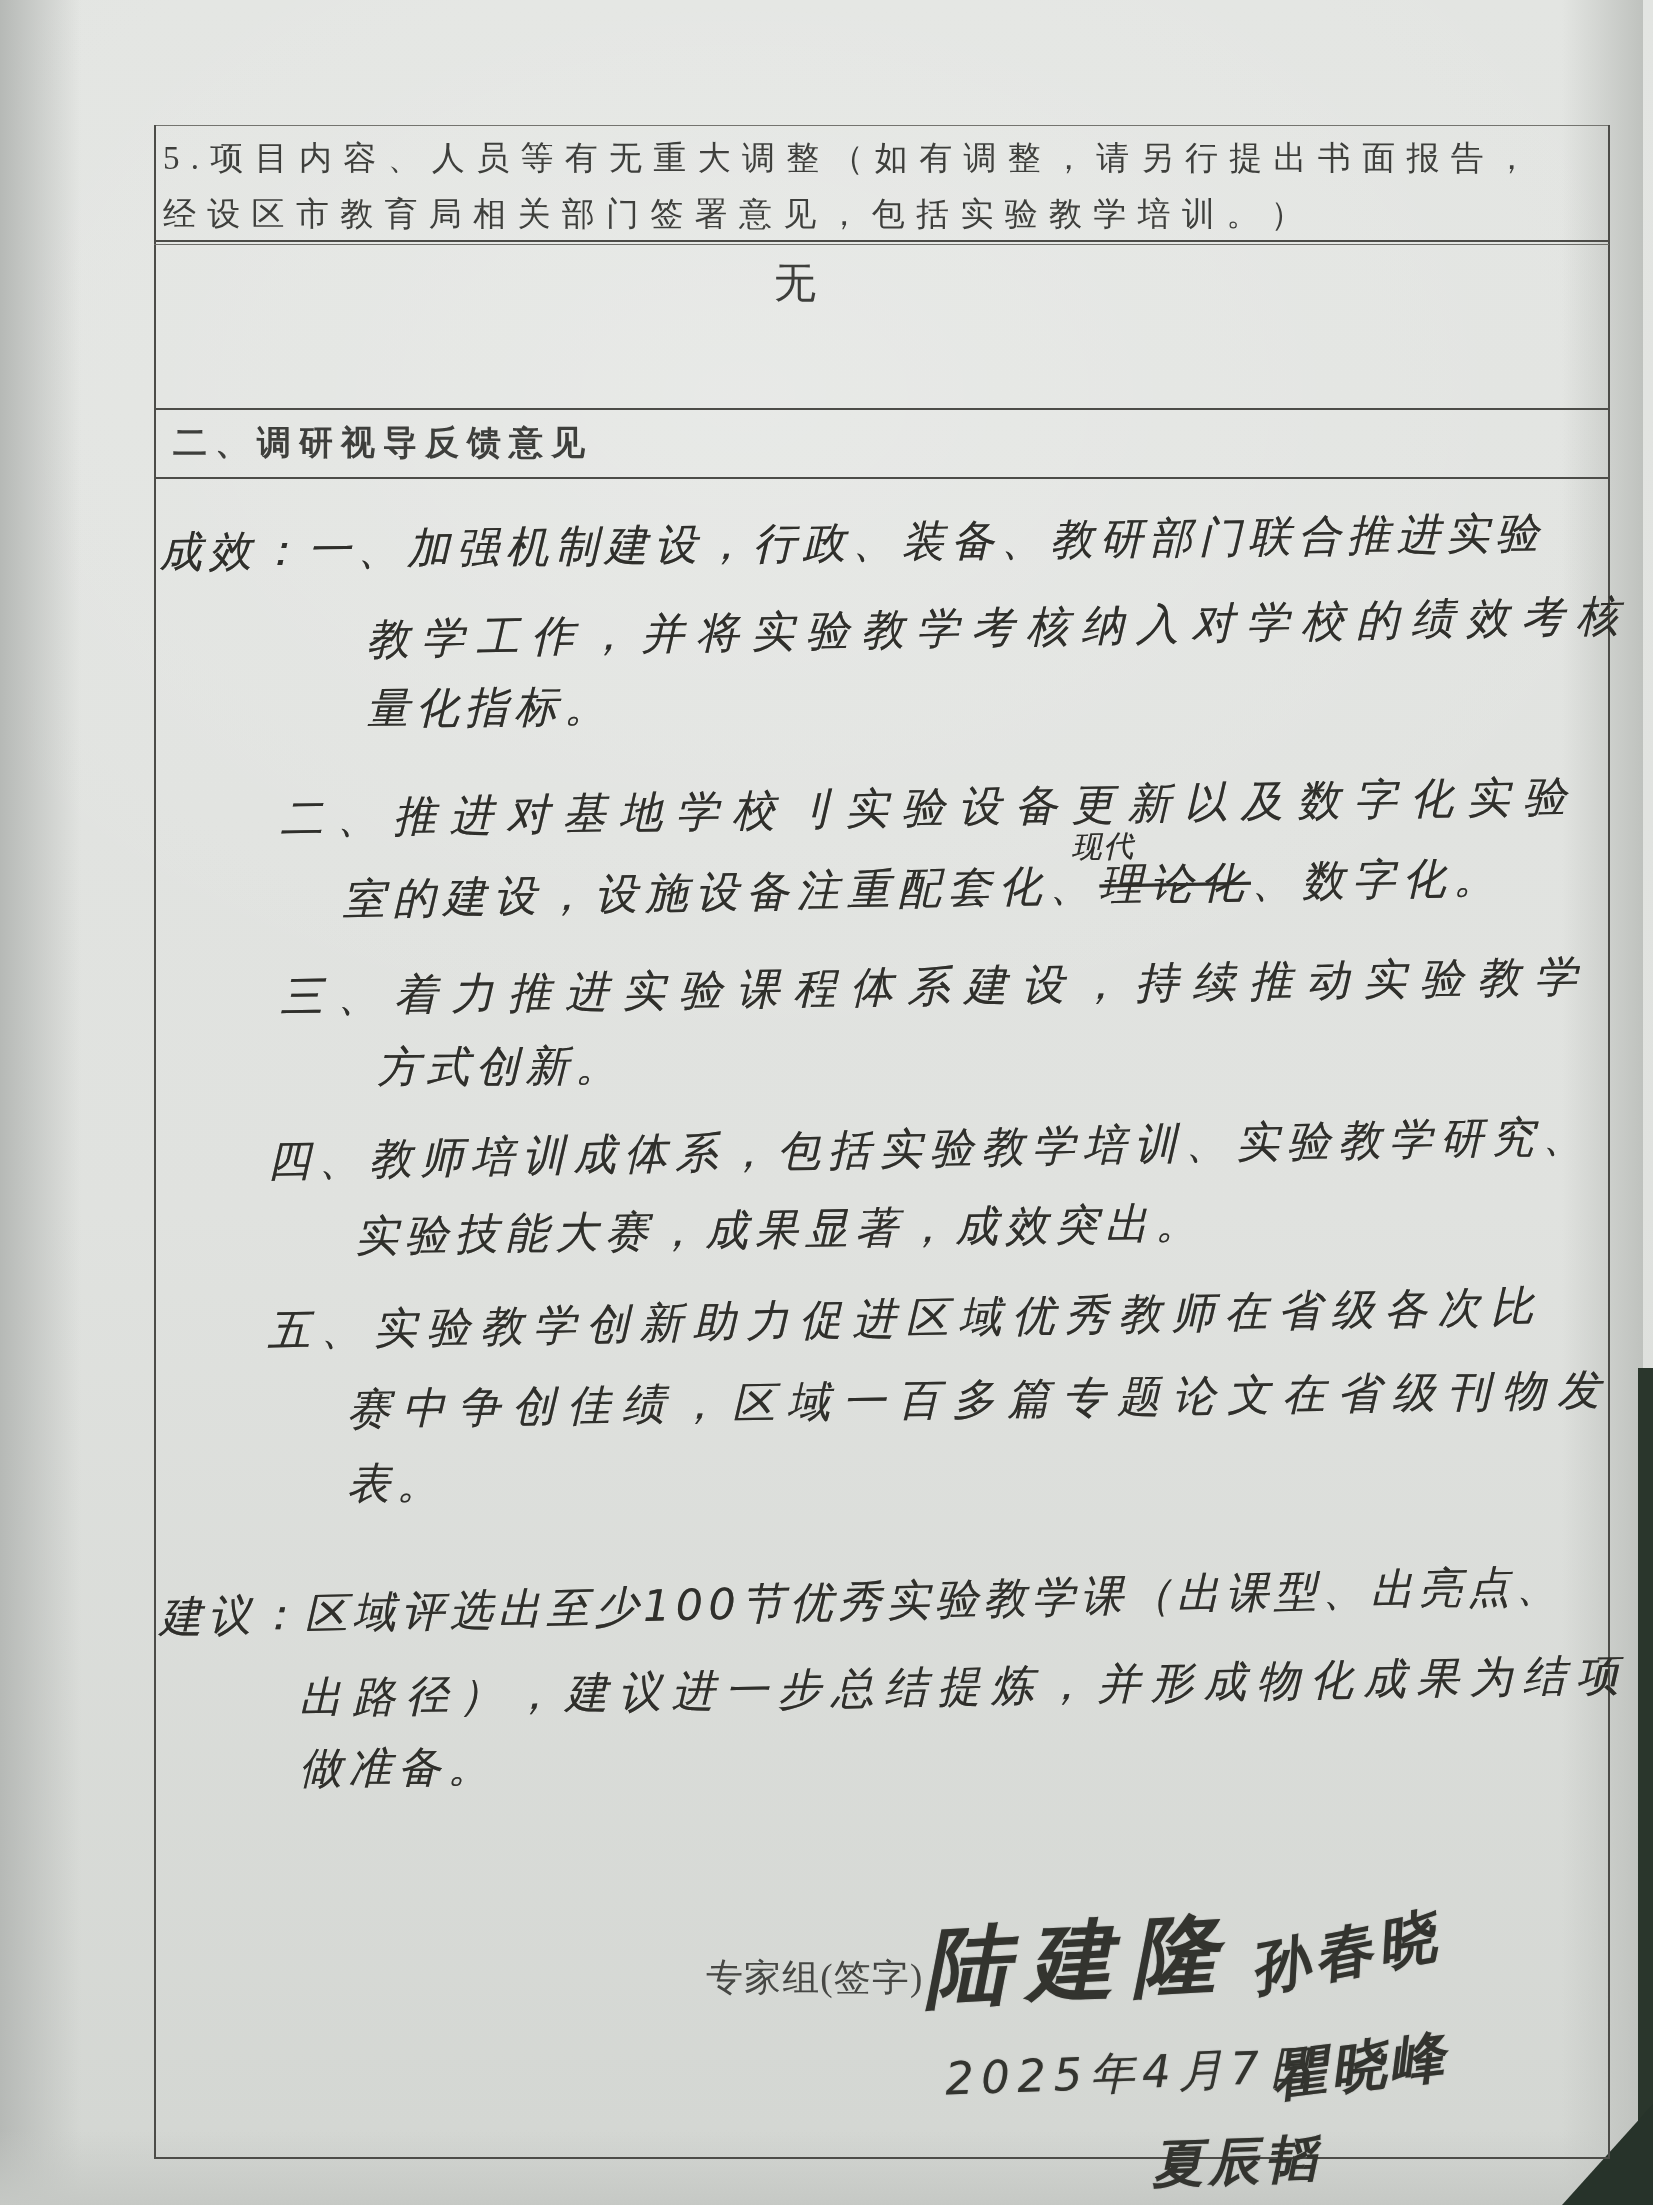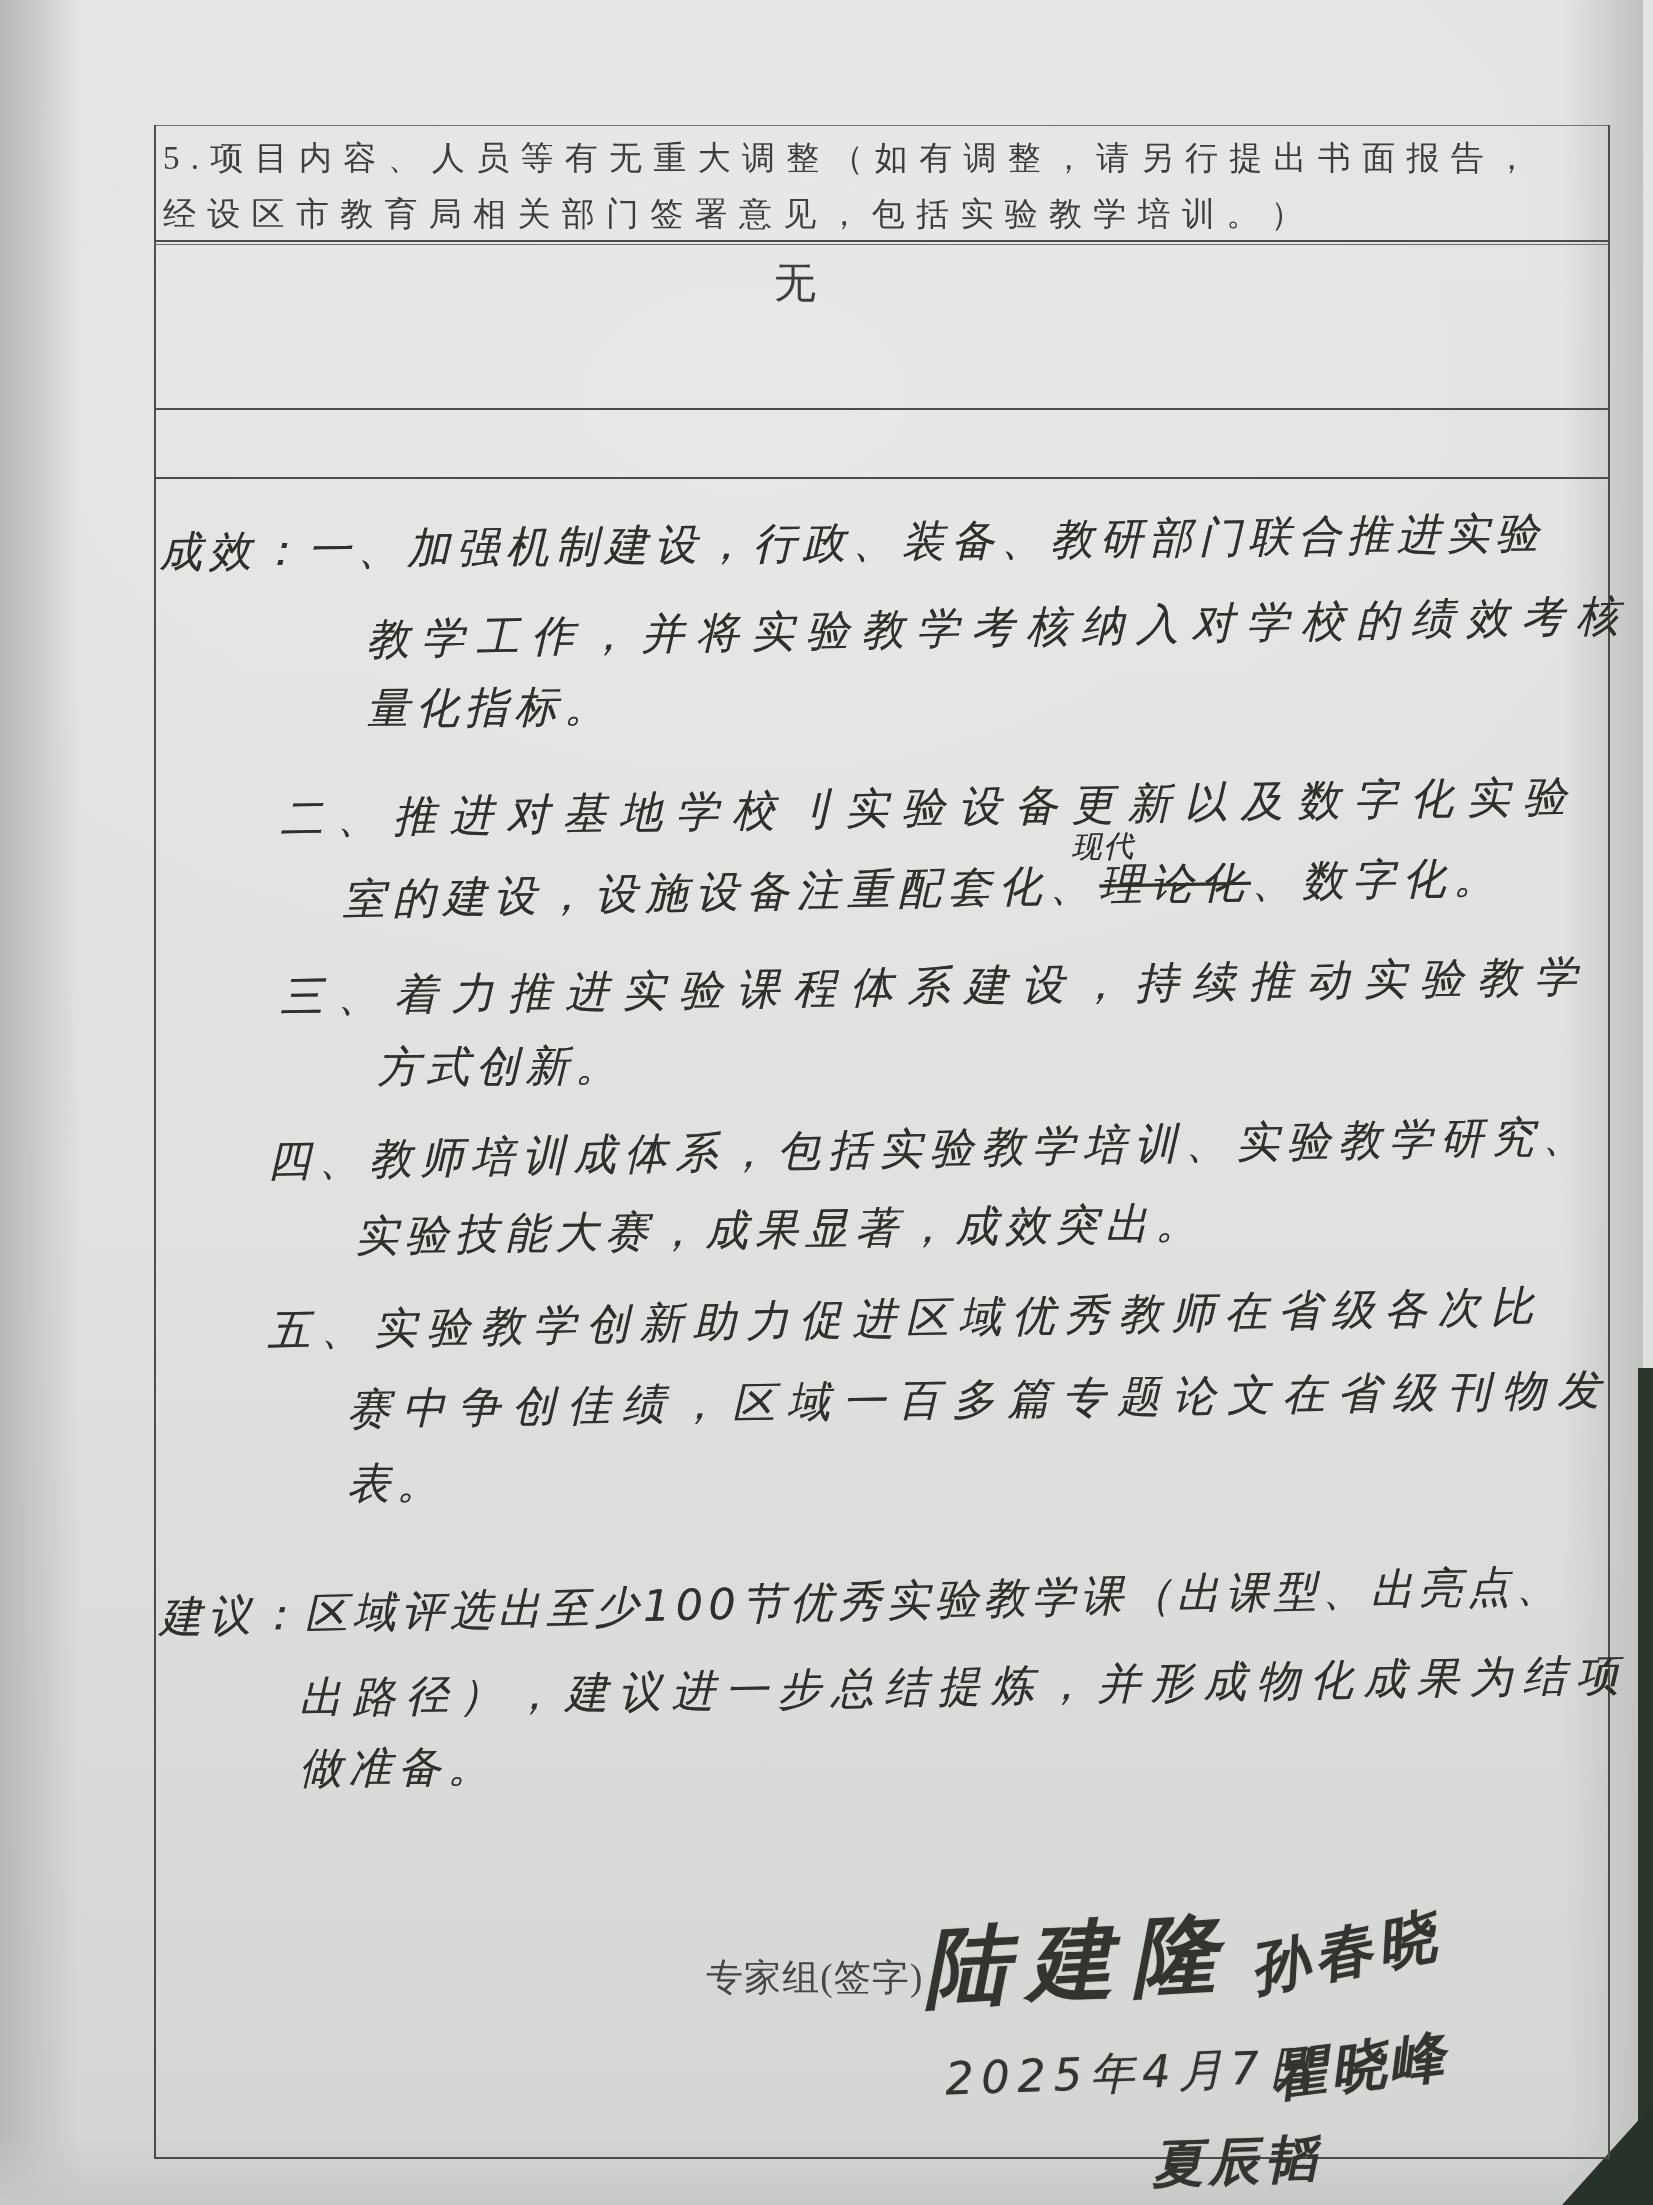--- a/index.html
+++ b/index.html
@@ -96,20 +96,21 @@
   <div class="bline b-q2"></div>
   <div class="bline b-ans"></div>
   <div class="bline b-hdr"></div>
   <div class="bline b-bot"></div>
 
   <div class="printed q-line q1">5.项目内容、人员等有无重大调整（如有调整，请另行提出书面报告，</div>
   <div class="printed q-line q2">经设区市教育局相关部门签署意见，包括实验教学培训。）</div>
 
   <div class="printed answer">无</div>
 
+  <div class="printed sec-hdr">二、调研视导反馈意见</div>
 
   <div class="hand hl0">成效：一、加强机制建设，行政、装备、教研部门联合推进实验</div>
   <div class="hand hl1">教学工作，并将实验教学考核纳入对学校的绩效考核</div>
   <div class="hand hl2">量化指标。</div>
   <div class="hand hl3">二、推进对基地学校刂实验设备更新以及数字化实验</div>
   <div class="hand hl4">
     <span>室的建设，设施设备注重配套化、</span><span class="struck">理论化</span><span>、数字化。</span>
     <span class="above">现代</span>
   </div>
   <div class="hand hl5">三、着力推进实验课程体系建设，持续推动实验教学</div>

